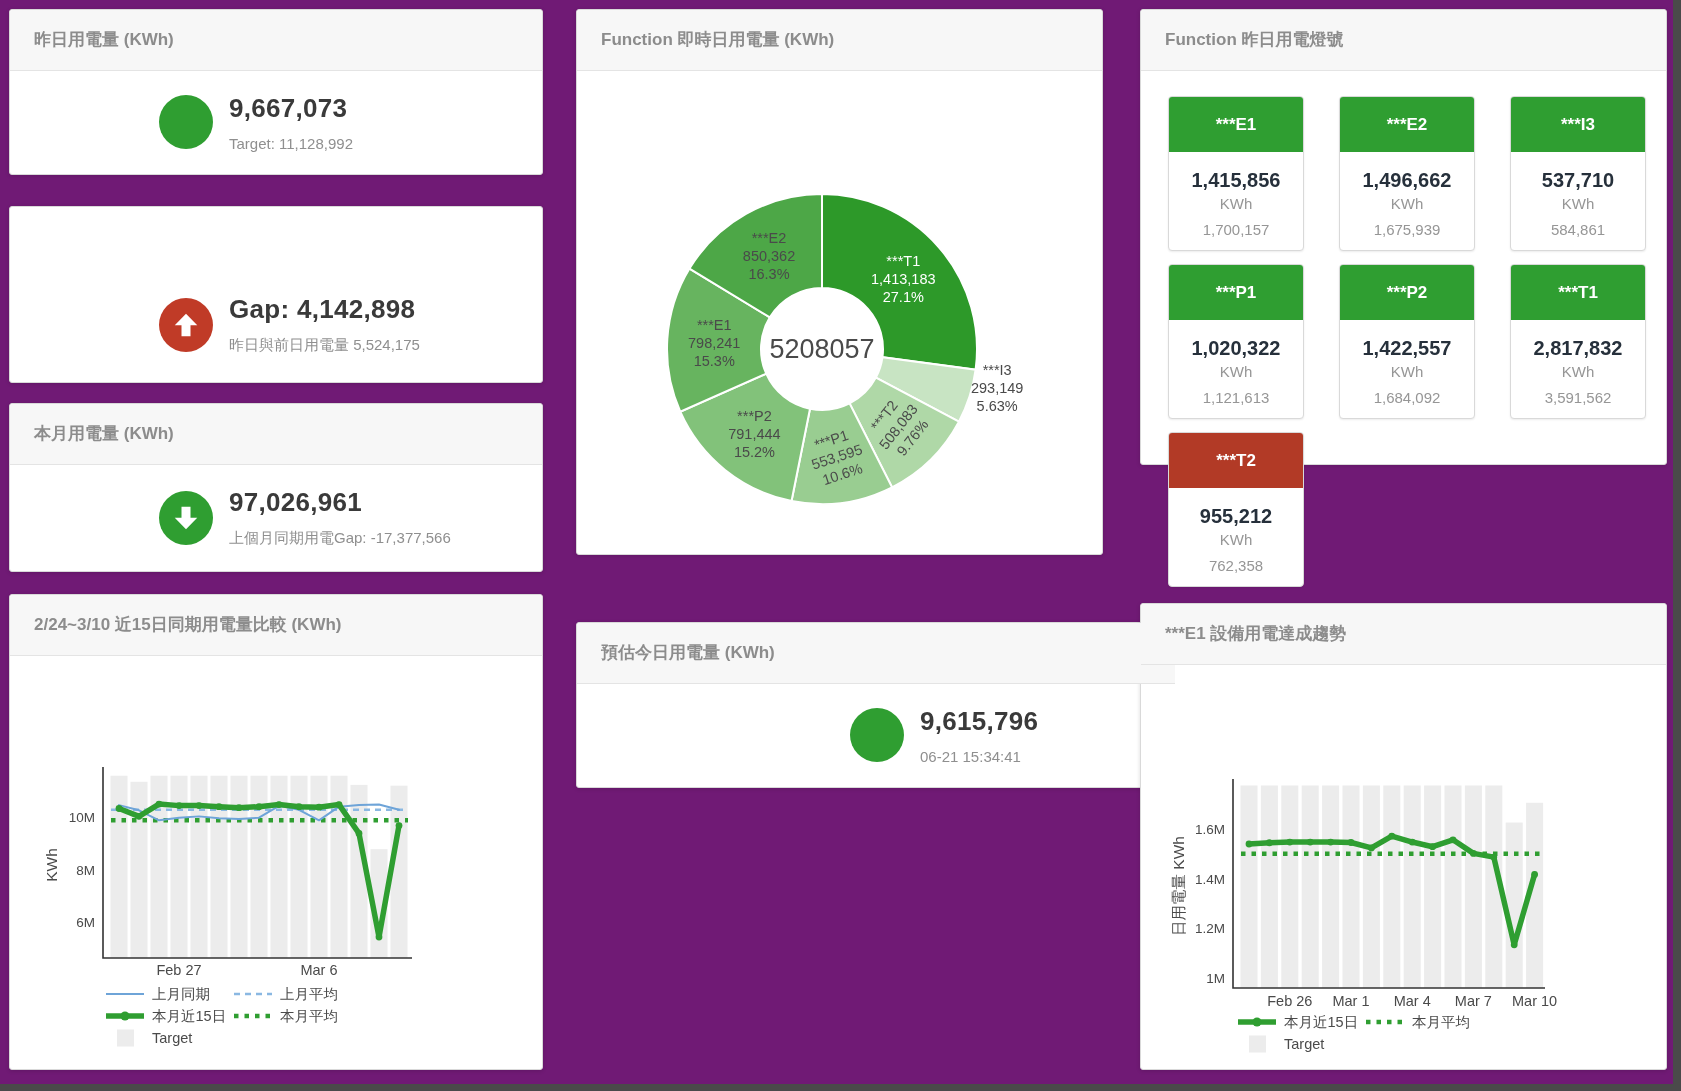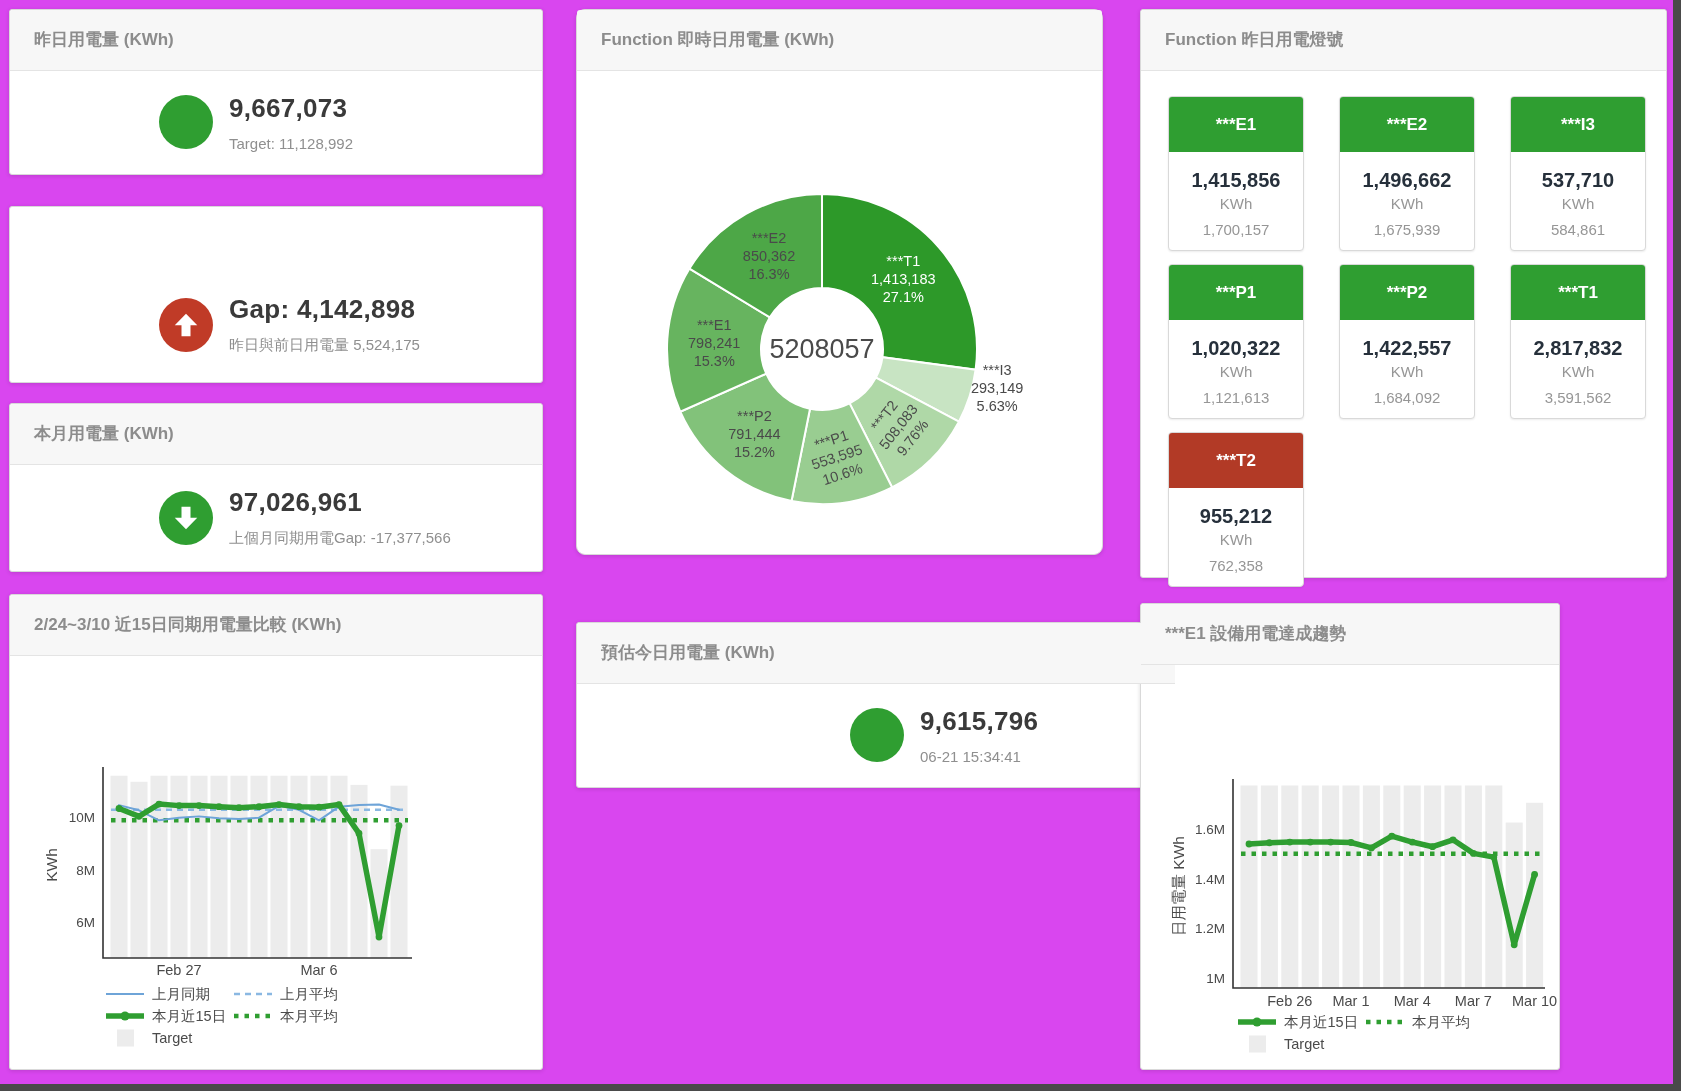--- a/index.html
+++ b/index.html
@@ -1,17 +1,17 @@
 <!DOCTYPE html>
 <html style="--green: #2f9e31; --red: #c03b27; --tile-green: #2f9e31; --tile-red: #b23a26;"><head>
 <meta charset="utf-8">
 <style>
   html,body{margin:0;padding:0;background:#ffffff;}
   body{font-family:"Liberation Sans","DejaVu Sans",sans-serif;color:#3a3a3a;}
-  .page{position:relative;width:1681px;height:1091px;background:#d946ef;overflow:hidden;}
+  .page{position:relative;width:1681px;height:1091px;background:#701a75;overflow:hidden;}
   .card{position:absolute;background:#fff;border:1px solid #d9d9d9;border-radius:3px;
         box-shadow:0 1px 4px rgba(0,0,0,0.14);box-sizing:border-box;}
   .card-header{position:absolute;left:0;top:0;right:0;height:60px;background:#f7f7f7;
         border-bottom:1px solid #e4e4e4;border-radius:3px 3px 0 0;z-index:3;}
   .card-title{line-height:60px;padding-left:24px;font-size:17px;font-weight:700;color:#8c8c8c;
         white-space:nowrap;overflow:hidden;}
   .stat-row{position:absolute;left:149px;top:60px;bottom:0;display:flex;align-items:center;gap:16px;z-index:2;}
   .stat-row.shift{left:273px;}
   .circle{width:54px;height:54px;border-radius:50%;flex:0 0 auto;display:flex;align-items:center;justify-content:center;}
   .circle.green{background:var(--green,#2f9e31);}
@@ -136,21 +136,21 @@
         <line x1="96" y1="421" x2="134" y2="421" stroke="#2f9e31" stroke-width="5.5"></line>
         <circle cx="115" cy="421" r="4.5" fill="#2f9e31"></circle>
         <text x="142" y="426" font-size="14.5" fill="#4a4a4a">本月近15日</text>
         <line x1="224" y1="421" x2="262" y2="421" stroke="#2f9e31" stroke-width="4.5" stroke-dasharray="4.5 6"></line>
         <text x="270" y="426" font-size="14.5" fill="#4a4a4a">本月平均</text>
         <rect x="107" y="434.5" width="17" height="17" fill="#ececec"></rect>
         <text x="142" y="448" font-size="14.5" fill="#4a4a4a">Target</text>
       </svg>
   </div>
 
-  <div class="card" style="left:576px;top:9px;width:527px;height:546px;border-radius:9px;">
+  <div class="card" style="left:576px;top:9px;width:527px;height:546px;">
     <div class="card-header">
       <div class="card-title">Function 即時日用電量 (KWh)</div>
     </div>
     <svg id="donut-chart" class="chart-svg" width="525" height="579">
         <path d="M245,184 A155,155 0 0 1 398.61417519669374,359.6805507334666 L305.45461088386014,347.1387973854288 A61,61 0 0 0 245,278 Z" fill="#2d9929" stroke="#ffffff" stroke-width="2"></path>
         <path d="M398.61417519669374,359.6805507334666 A155,155 0 0 1 381.91049451222614,411.66716240791095 L298.88090429190834,367.5980445605327 A61,61 0 0 0 305.45461088386014,347.1387973854288 Z" fill="#c8e4c3" stroke="#ffffff" stroke-width="2"></path>
         <path d="M381.91049451222614,411.66716240791095 A155,155 0 0 1 315.0490920321501,477.26830694512523 L272.5677071868462,393.41526918485573 A61,61 0 0 0 298.88090429190834,367.5980445605327 Z" fill="#afd8a7" stroke="#ffffff" stroke-width="2"></path>
         <path d="M315.0490920321501,477.26830694512523 A155,155 0 0 1 214.53691604096167,490.9769736364841 L233.01130244192686,398.81029285048726 A61,61 0 0 0 272.5677071868462,393.41526918485573 Z" fill="#99cd91" stroke="#ffffff" stroke-width="2"></path>
         <path d="M214.53691604096167,490.9769736364841 A155,155 0 0 1 103.2745015072764,401.7605216436973 L189.22415865770233,363.6993020662293 A61,61 0 0 0 233.01130244192686,398.81029285048726 Z" fill="#82c27a" stroke="#ffffff" stroke-width="2"></path>
         <path d="M103.2745015072764,401.7605216436973 A155,155 0 0 1 112.49621230177047,258.57770056991336 L192.85334806714837,307.34993377267557 A61,61 0 0 0 189.22415865770233,363.6993020662293 Z" fill="#67b45f" stroke="#ffffff" stroke-width="2"></path>
@@ -172,21 +172,21 @@
     </div>
     <div class="stat-row shift">
       <div class="circle green"></div>
       <div class="stat-text">
         <div class="stat-value">9,615,796</div>
         <div class="stat-sub">06-21 15:34:41</div>
       </div>
     </div>
   </div>
 
-  <div class="card" style="left:1140px;top:9px;width:527px;height:569px;">
+  <div class="card" style="left:1140px;top:9px;width:527px;height:456px;">
     <div class="card-header">
       <div class="card-title">Function 昨日用電燈號</div>
     </div>
     <div class="tile-grid" id="tile-grid">
   <div class="tile green">
     <div class="tile-header">***E1</div>
     <div class="tile-value">1,415,856</div>
     <div class="tile-unit">KWh</div>
     <div class="tile-target">1,700,157</div>
   </div>
@@ -228,21 +228,21 @@
 
   <div class="tile red">
     <div class="tile-header">***T2</div>
     <div class="tile-value">955,212</div>
     <div class="tile-unit">KWh</div>
     <div class="tile-target">762,358</div>
   </div>
 </div>
   </div>
 
-  <div class="card" style="left:1140px;top:603px;width:420px;height:467px;">
+  <div class="card" style="left:1140px;top:603px;width:527px;height:467px;">
     <div class="card-header">
       <div class="card-title">***E1 設備用電達成趨勢</div>
     </div>
     <svg id="trend-chart" class="chart-svg" width="525" height="465">
         <rect x="99.5" y="181.4698795180723" width="17" height="202.5301204819277" fill="#ececec"></rect>
         <rect x="119.9" y="181.4698795180723" width="17" height="202.5301204819277" fill="#ececec"></rect>
         <rect x="140.3" y="181.4698795180723" width="17" height="202.5301204819277" fill="#ececec"></rect>
         <rect x="160.7" y="181.4698795180723" width="17" height="202.5301204819277" fill="#ececec"></rect>
         <rect x="181.1" y="181.4698795180723" width="17" height="202.5301204819277" fill="#ececec"></rect>
         <rect x="201.5" y="181.4698795180723" width="17" height="202.5301204819277" fill="#ececec"></rect>

